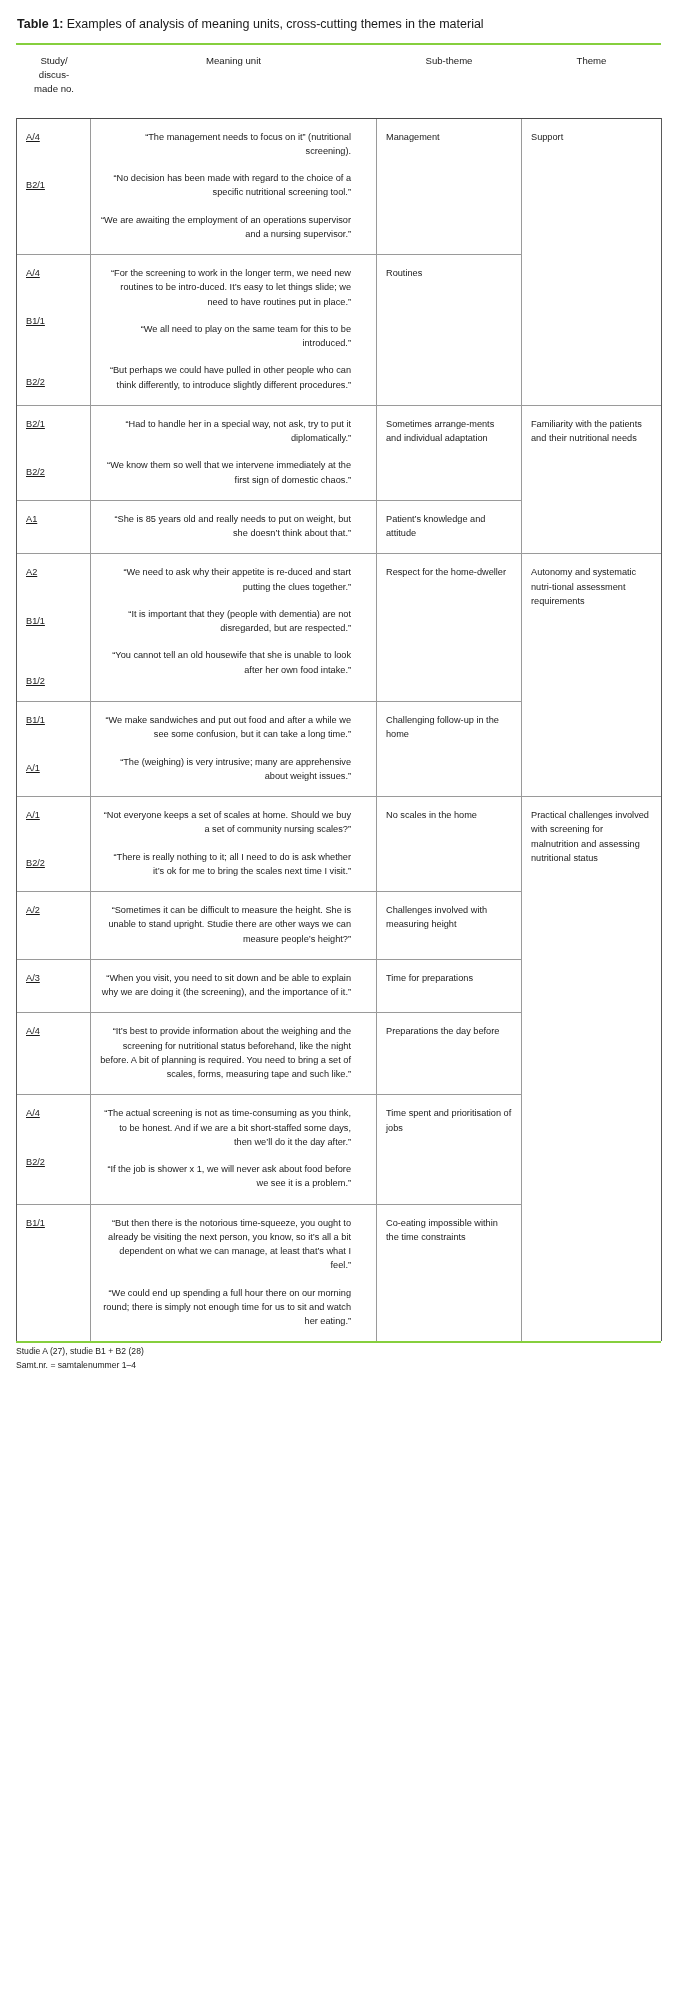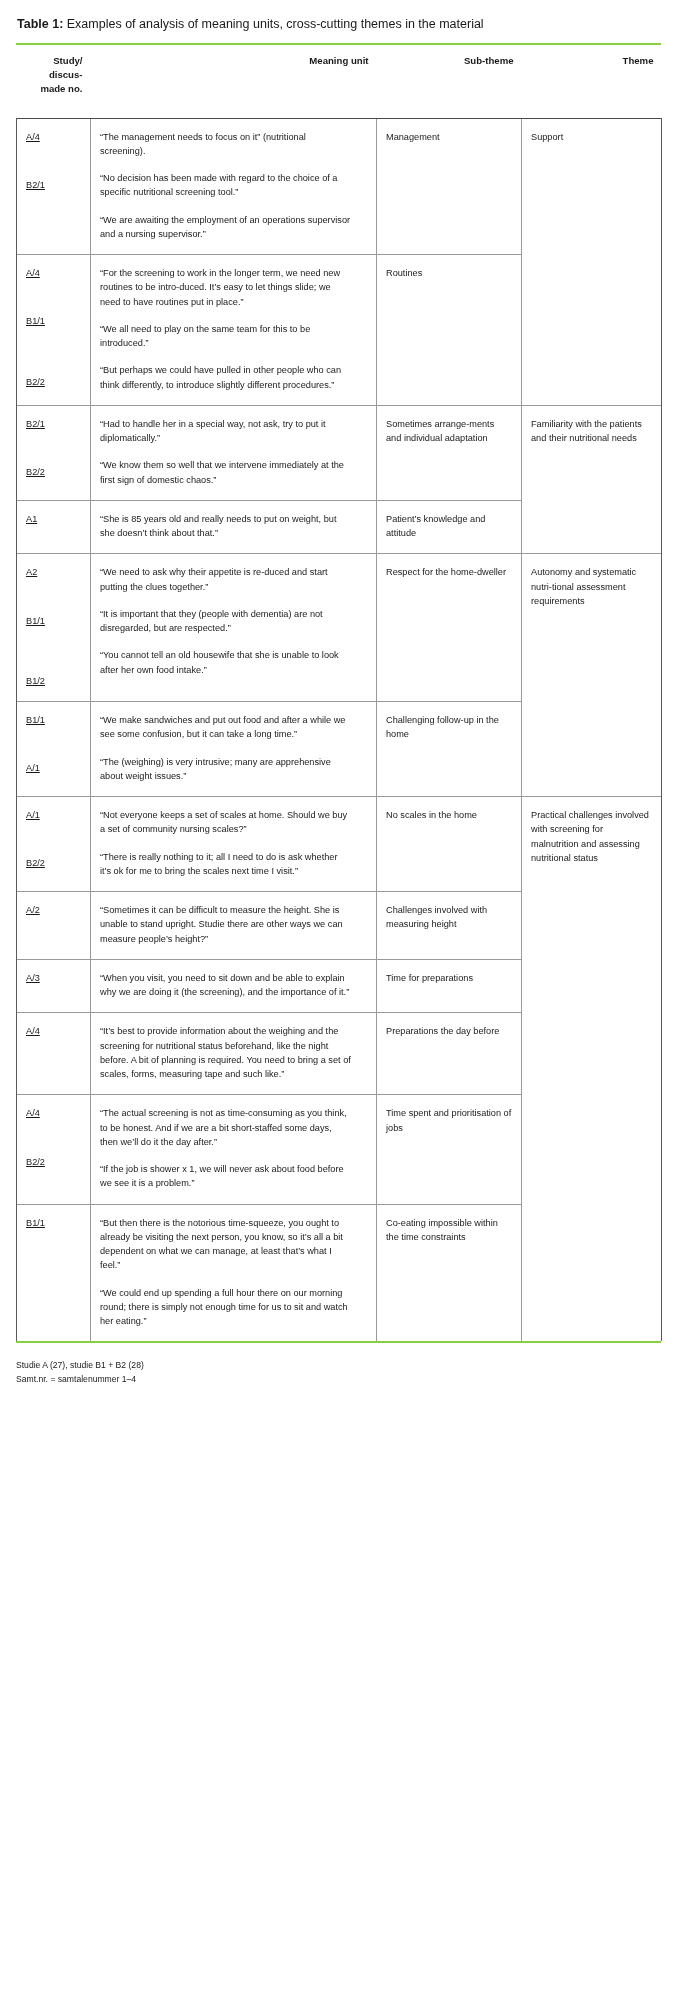--- a/index.html
+++ b/index.html
@@ -39,22 +39,22 @@
     width: 645px;
     table-layout: fixed;
     font-size: 9.2px;
   }
   table.tbl col.c1 { width: 74px; }
   table.tbl col.c2 { width: 286px; }
   table.tbl col.c3 { width: 145px; }
   table.tbl col.c4 { width: 140px; }
 
   thead th {
-    text-align: right;
-    font-weight: bold;
+    text-align: center;
+    font-weight: normal;
     font-size: 9.6px;
     line-height: 1.45;
     vertical-align: top;
     padding: 9px 8px 22px 8px;
     border: none;
     color: #1a1a1a;
   }
   thead th.hc1 { padding-left: 9px; }
 
   tbody td {
@@ -65,34 +65,34 @@
     border-left: 1px solid #9a9a9a;
     color: #1a1a1a;
     word-wrap: break-word;
   }
   tbody td.first-col { border-left: 1px solid #5a5a5a; }
   tbody td.last-col  { border-right: 1px solid #5a5a5a; }
   tbody tr:first-child td { border-top: 1px solid #4a4a4a; }
 
   tbody td.idcol { padding-right: 2px; text-decoration: underline; }
   tbody td.idcol .id { display: block; }
-  tbody td.quotecol p { margin: 0 16px 13px 0; }
+  tbody td.quotecol p { margin: 0 16px 13px 0; text-align: right; }
   tbody td.quotecol p:last-child { margin-bottom: 0; }
   tbody td.themecol, tbody td.subcol { }
 
   .spacer-id { display: block; }
 
   .table-bottom-rule {
     width: 645px;
     height: 2px;
     background: #86cf3e;
   }
   .footnotes {
     width: 645px;
-    padding-top: 16px;
+    padding-top: 2px;
     font-size: 8.6px;
     line-height: 1.6;
     color: #1a1a1a;
   }
   .footnotes div { white-space: pre; }
 </style>
 </head>
 <body>
 
 <div class="page">

